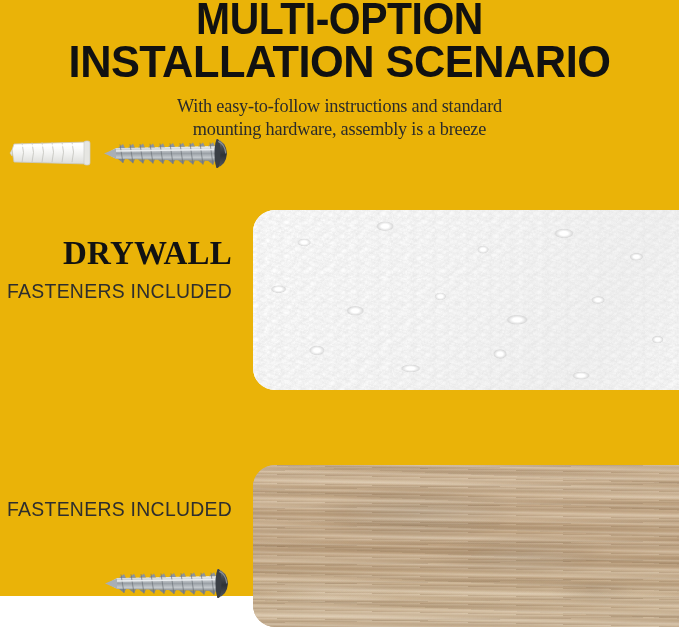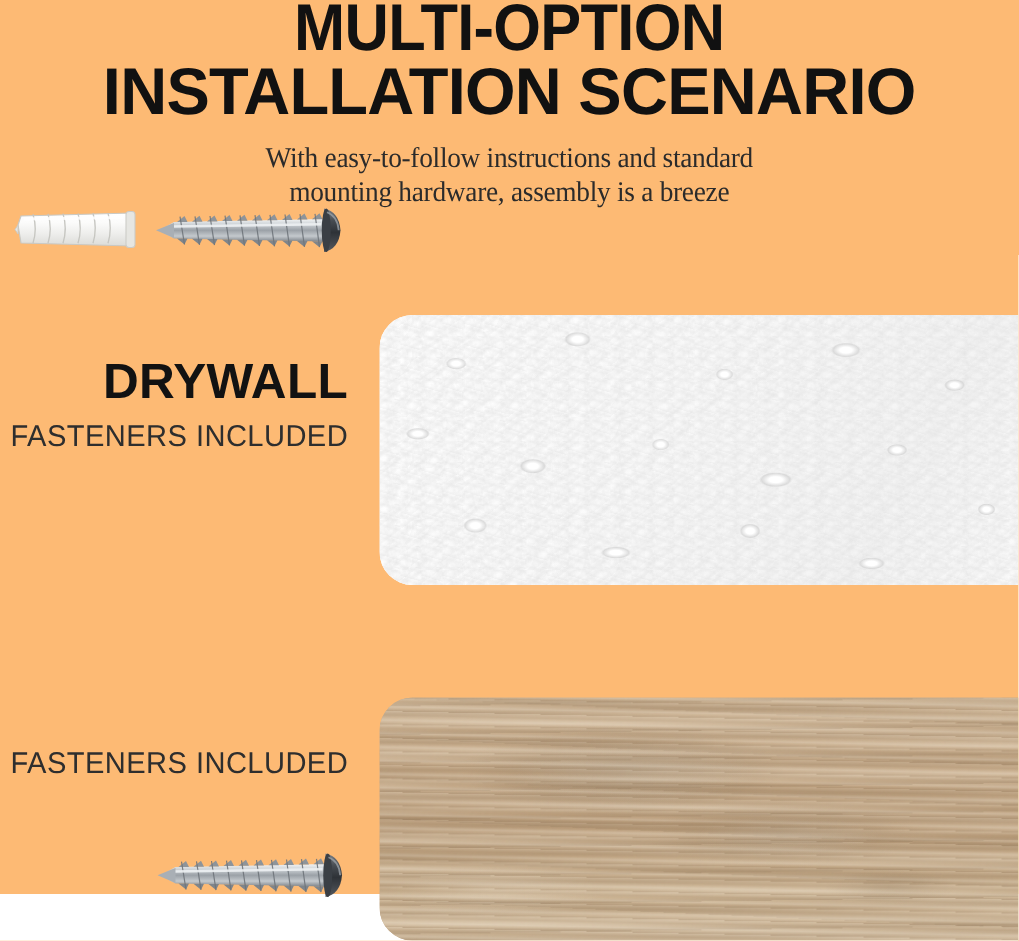--- a/index.html
+++ b/index.html
@@ -5,21 +5,21 @@
   * { margin:0; padding:0; box-sizing:border-box; }
   html,body {
     width:679px; height:627px;
     background:#ffffff;
     font-family:"Liberation Sans", sans-serif;
     overflow:hidden;
   }
   .page {
     position:relative;
     width:679px; height:596px;
-    background:#fdba74;
+    background:#eab308;
   }
 
   
   .header {
     position:absolute; left:0; top:0; width:679px;
     text-align:center;
   }
   .title-line {
     display:block;
     color:#111111;
@@ -62,21 +62,21 @@
     text-align:right;
     padding-right:8px;
   }
   .mat-name {
     color:#121212;
     font-weight:bold;
     font-size:33px;
     letter-spacing:0.2px;
     line-height:1;
     white-space:nowrap;
-    font-family:Liberation Sans, sans-serif;
+    font-family:Liberation Serif, serif;
   }
   .mat-sub {
     margin-top:10px;
     color:#2e2e2e;
     font-size:20px;
     font-weight:300;
     letter-spacing:0.3px;
     white-space:nowrap;
     transform:scaleX(0.97);
     transform-origin:right center;

